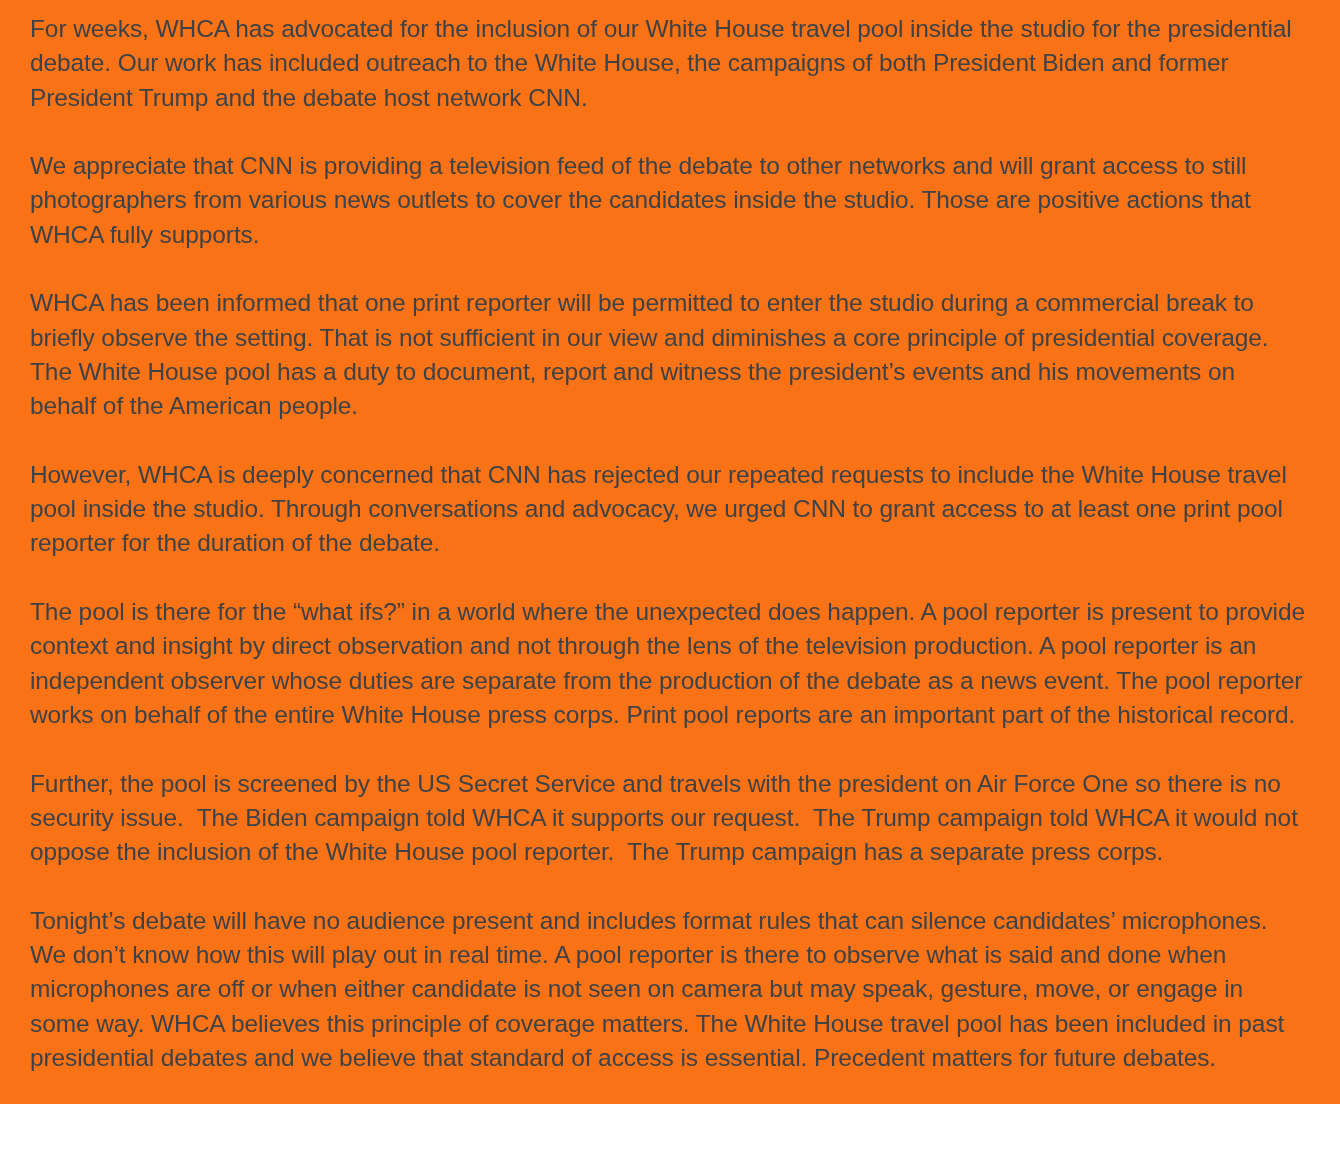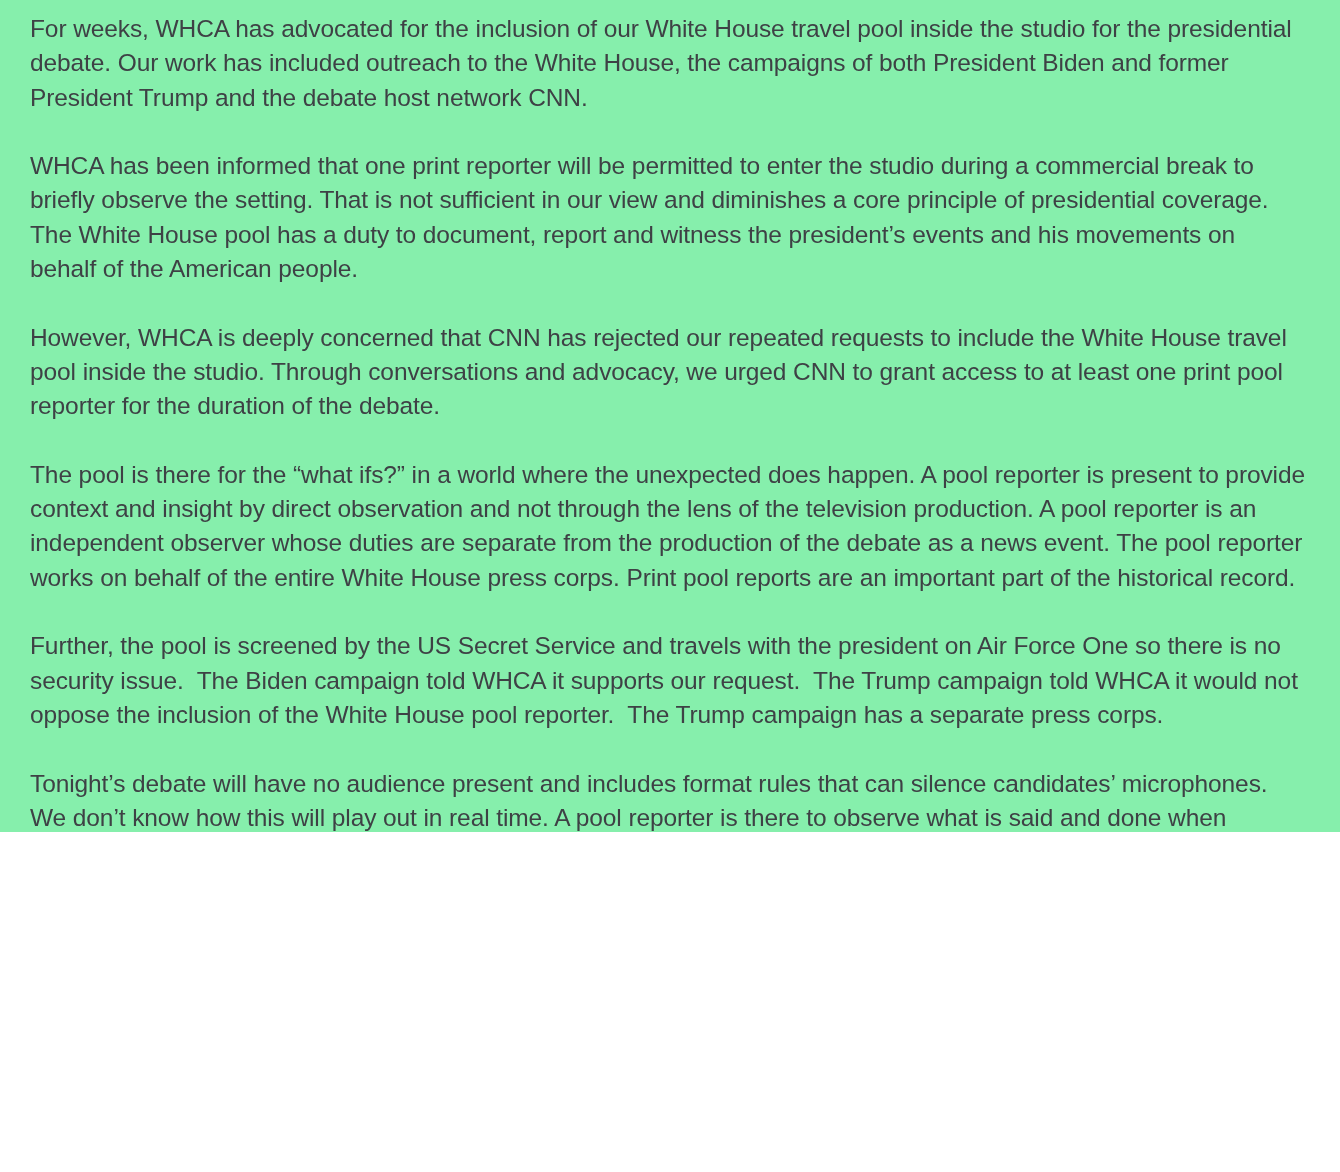--- a/index.html
+++ b/index.html
@@ -2,23 +2,23 @@
 <html><head>
 <meta charset="utf-8">
 <style>
   html, body {
     margin: 0;
     padding: 0;
     background: #ffffff;
   }
   .page {
     width: 1340px;
-    height: 832px;
+    height: 1104px;
     overflow: hidden;
-    background: #86efac;
+    background: #f97316;
     box-sizing: border-box;
   }
   .statement {
     box-sizing: border-box;
     padding: 12px 30px 0 30px;
     width: 1336px;
     color: #3e4145;
     font-family: "Liberation Sans", sans-serif;
     font-size: 24.5px;
     line-height: 34.3px;
@@ -28,19 +28,20 @@
     margin: 0 0 34.3px 0;
     white-space: pre-wrap; 
   }
 </style>
 </head>
 <body>
 
 <div class="page">
   <div class="statement">
     <p>For weeks, WHCA has advocated for the inclusion of our White House travel pool inside the studio for the presidential debate. Our work has included outreach to the White House, the campaigns of both President Biden and former President Trump and the debate host network CNN.</p>
+    <p>We appreciate that CNN is providing a television feed of the debate to other networks and will grant access to still photographers from various news outlets to cover the candidates inside the studio. Those are positive actions that WHCA fully supports.</p>
     <p>WHCA has been informed that one print reporter will be permitted to enter the studio during a commercial break to briefly observe the setting. That is not sufficient in our view and diminishes a core principle of presidential coverage. The White House pool has a duty to document, report and witness the president’s events and his movements on behalf of the American people.</p>
     <p>However, WHCA is deeply concerned that CNN has rejected our repeated requests to include the White House travel pool inside the studio. Through conversations and advocacy, we urged CNN to grant access to at least one print pool reporter for the duration of the debate.</p>
     <p>The pool is there for the “what ifs?” in a world where the unexpected does happen. A pool reporter is present to provide context and insight by direct observation and not through the lens of the television production. A pool reporter is an independent observer whose duties are separate from the production of the debate as a news event. The pool reporter works on behalf of the entire White House press corps. Print pool reports are an important part of the historical record.</p>
     <p>Further, the pool is screened by the US Secret Service and travels with the president on Air Force One so there is no security issue.  The Biden campaign told WHCA it supports our request.  The Trump campaign told WHCA it would not oppose the inclusion of the White House pool reporter.  The Trump campaign has a separate press corps.</p>
     <p>Tonight’s debate will have no audience present and includes format rules that can silence candidates’ microphones.  We don’t know how this will play out in real time. A pool reporter is there to observe what is said and done when microphones are off or when either candidate is not seen on camera but may speak, gesture, move, or engage in some way. WHCA believes this principle of coverage matters. The White House travel pool has been included in past presidential debates and we believe that standard of access is essential. Precedent matters for future debates.</p>
   </div>
 </div>
 
 </body></html>

